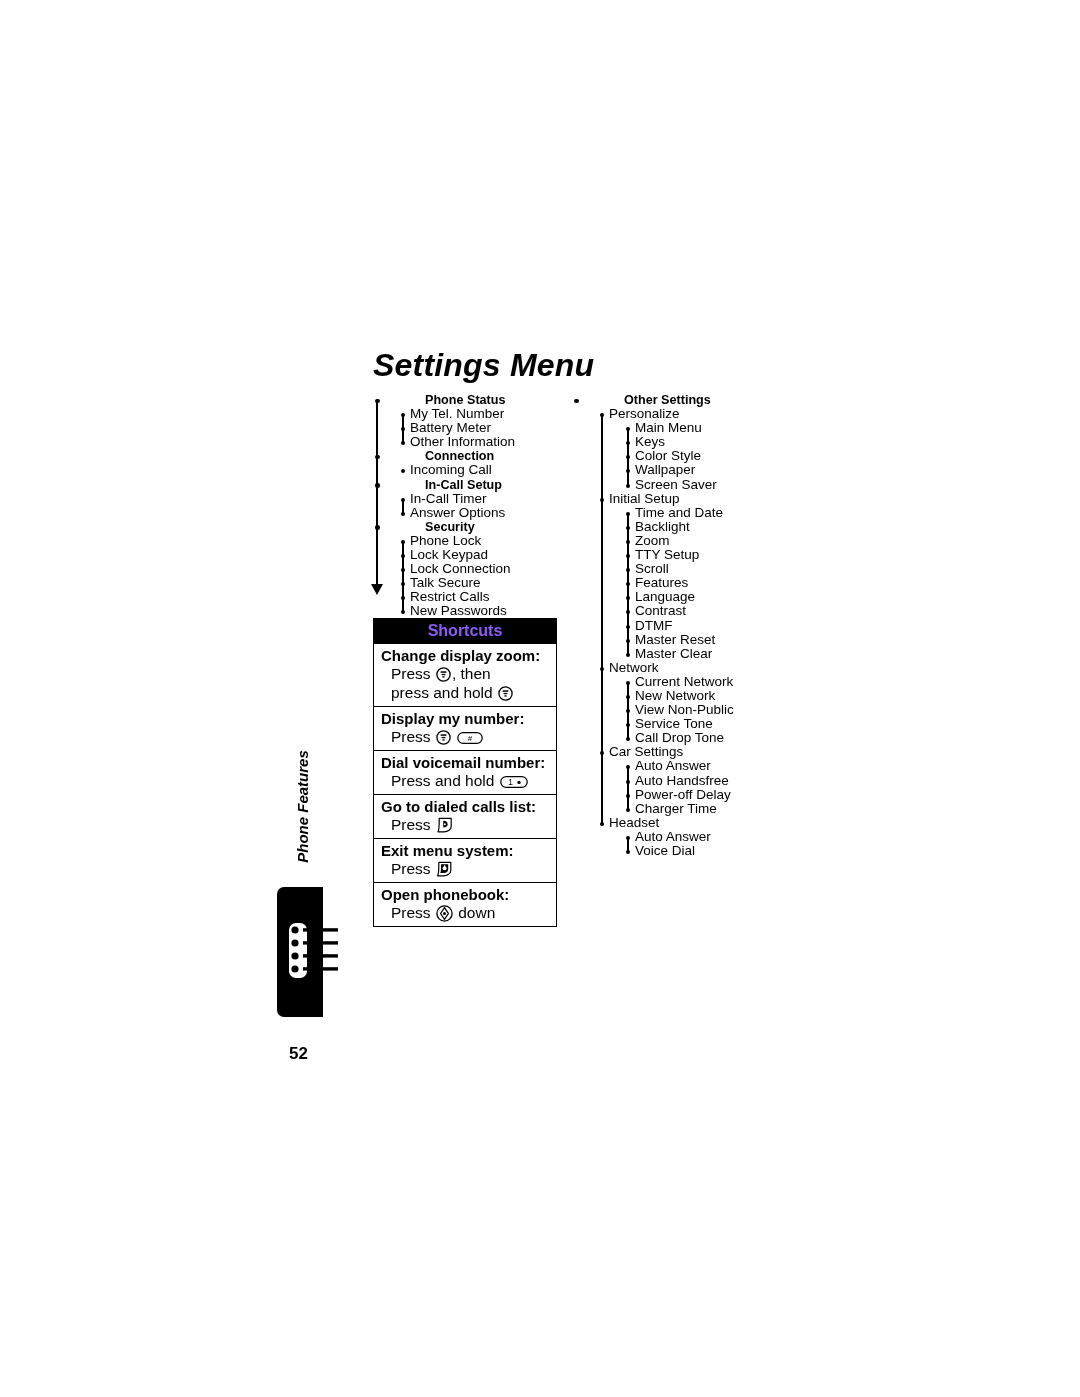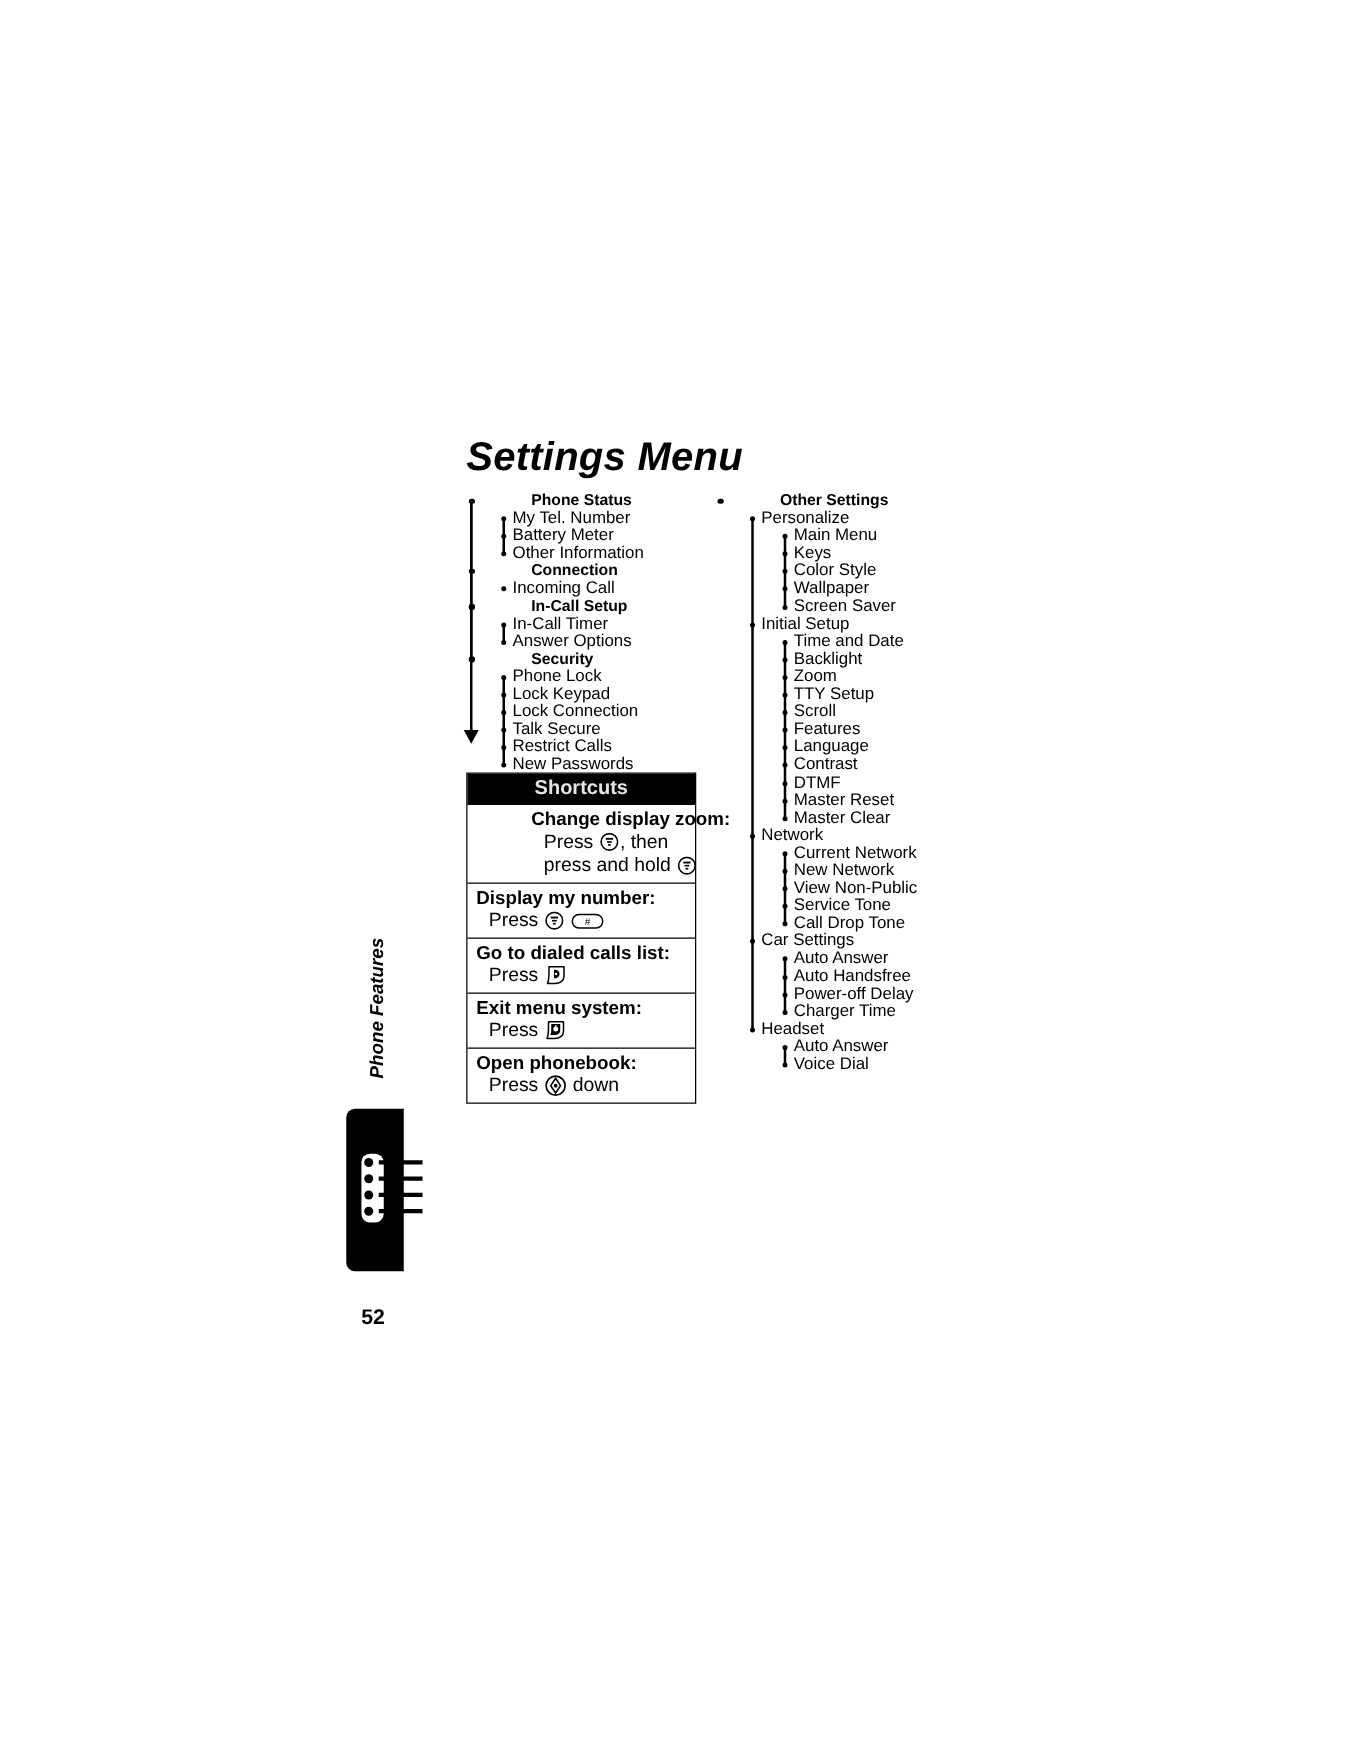--- a/index.html
+++ b/index.html
@@ -134,31 +134,31 @@
     position: absolute;
     left: 373px;
     top: 618px;
     width: 182px;
     border: 1.6px solid #000;
     background: #fff;
     box-sizing: content-box;
   }
   #shortcuts-header {
     background: #000;
-    color: #e5e5e5;
+    color: #8b5cf6;
     text-align: center;
     font-size: 16px;
     font-weight: bold;
     padding: 3px 0 4px 0;
   }
   .shortcut-item {
     border-top: 1.6px solid #000;
     padding: 3px 7px 4px 7px;
   }
-  .shortcut-item:first-of-type { border-top: none; margin-left: 44px; }
+  .shortcut-item:first-of-type { border-top: none; }
   .shortcut-title {
     font-size: 15px;
     font-weight: bold;
     line-height: 17px;
     white-space: nowrap;
   }
   .shortcut-line {
     font-size: 15.5px;
     line-height: 19px;
     padding-left: 10px;
@@ -434,20 +434,28 @@
               <ellipse cx="7.5" cy="7.5" rx="6.6" ry="6.6" fill="#fff" stroke="#000" stroke-width="1.3"></ellipse>
               <rect x="4.6" y="4.3" width="5.8" height="1.5" fill="#000"></rect>
               <rect x="5.6" y="6.9" width="3.8" height="1.3" fill="#000"></rect>
               <rect x="6.4" y="9.3" width="2.2" height="1.3" fill="#000"></rect>
             </svg></span><span> </span><span class="keyicon" style="width: 26px; height: 14px;"><svg width="26" height="14" viewBox="0 0 26 14">
               <rect x="0.8" y="1.6" width="24.4" height="10.8" rx="5.4" ry="5.4" fill="#fff" stroke="#000" stroke-width="1.25"></rect>
               <text x="13" y="10.4" font-family="Liberation Sans, sans-serif" font-size="8" text-anchor="middle" fill="#000">#</text>
             </svg></span></div>
       </div>
       <div class="shortcut-item">
+        <div class="shortcut-title">Dial voicemail number:</div>
+        <div class="shortcut-line"><span>Press and hold </span><span class="keyicon" style="width: 28px; height: 14px;"><svg width="28" height="14" viewBox="0 0 28 14">
+              <rect x="0.8" y="1.6" width="26.4" height="10.8" rx="5.4" ry="5.4" fill="#fff" stroke="#000" stroke-width="1.25"></rect>
+              <text x="10.5" y="10.4" font-family="Liberation Sans, sans-serif" font-size="8.4" text-anchor="middle" fill="#000">1</text>
+              <circle cx="19" cy="7.4" r="1.7" fill="#000"></circle>
+            </svg></span></div>
+      </div>
+      <div class="shortcut-item">
         <div class="shortcut-title">Go to dialed calls list:</div>
         <div class="shortcut-line"><span>Press </span><span class="keyicon" style="width: 18px; height: 16px; vertical-align: -3px;"><svg width="18" height="16" viewBox="0 0 18 16">
               <path d="M3.2 1.4 L15.2 1.4 L15.2 9.2 C15.2 12.6 11.9 14.8 8.0 14.8 L2.0 14.8 C3.4 12.4 3.2 8.6 3.2 1.4 Z" fill="#fff" stroke="#000" stroke-width="1.2" stroke-linejoin="round"></path>
               <path d="M7.2 3.8 L7.2 10.6 C10.4 10.6 11.6 9.0 11.6 7.2 C11.6 5.3 10.4 3.8 7.2 3.8 Z" fill="#000"></path>
               <circle cx="8.8" cy="7.2" r="1.0" fill="#fff"></circle>
             </svg></span></div>
       </div>
       <div class="shortcut-item">
         <div class="shortcut-title">Exit menu system:</div>
         <div class="shortcut-line"><span>Press </span><span class="keyicon" style="width: 18px; height: 16px; vertical-align: -3px;"><svg width="18" height="16" viewBox="0 0 18 16">

